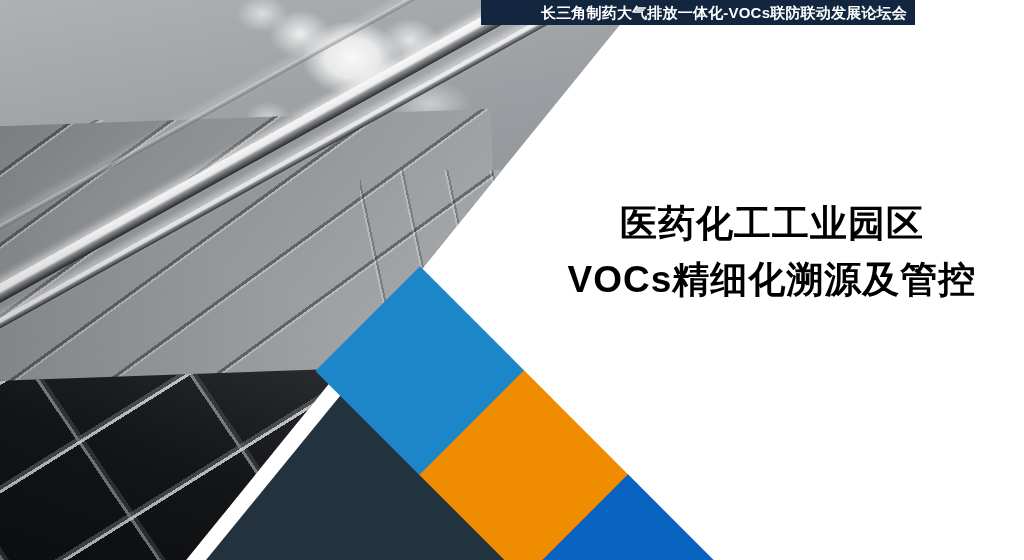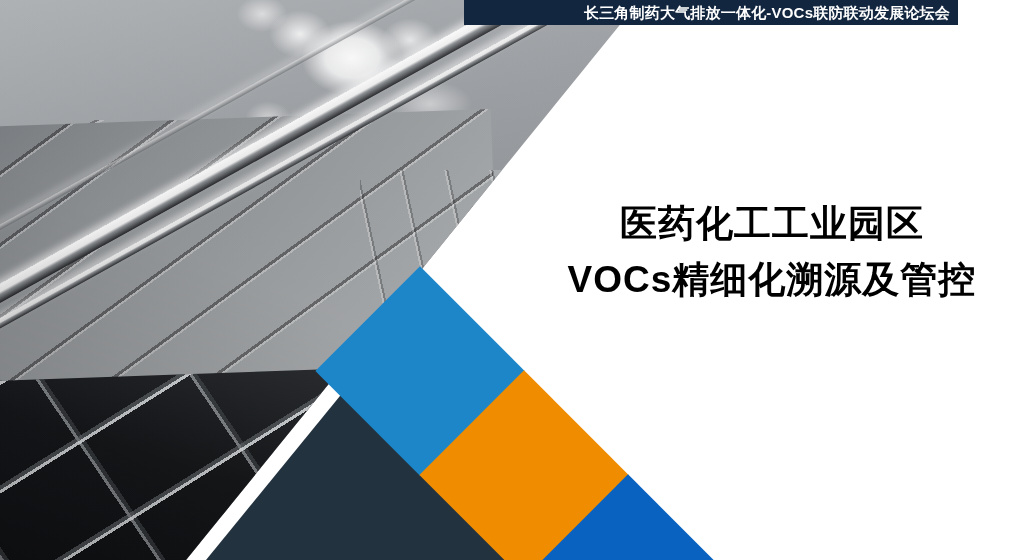--- a/index.html
+++ b/index.html
@@ -155,22 +155,22 @@
     width: 148px; height: 148px;
     transform: rotate(45deg);
   }
   .dia-blue    { left: 346px; top: 297px; background: #1c86c8; }
   .dia-orange  { left: 450px; top: 401px; background: #ef8c00; }
   .dia-blue2   { left: 554px; top: 505px; background: #0a62c0; }
 
   
   .header-bar {
     position: absolute;
-    left: 464px; top: 0;
-    width: 494px; height: 25px;
+    left: 481px; top: 0;
+    width: 434px; height: 25px;
     background: #12263f;
     display: flex;
     align-items: center;
     justify-content: flex-end;
     box-sizing: border-box;
     padding-right: 8px;
   }
   .header-bar .htext {
     color: #ffffff;
     font-size: 15px;

